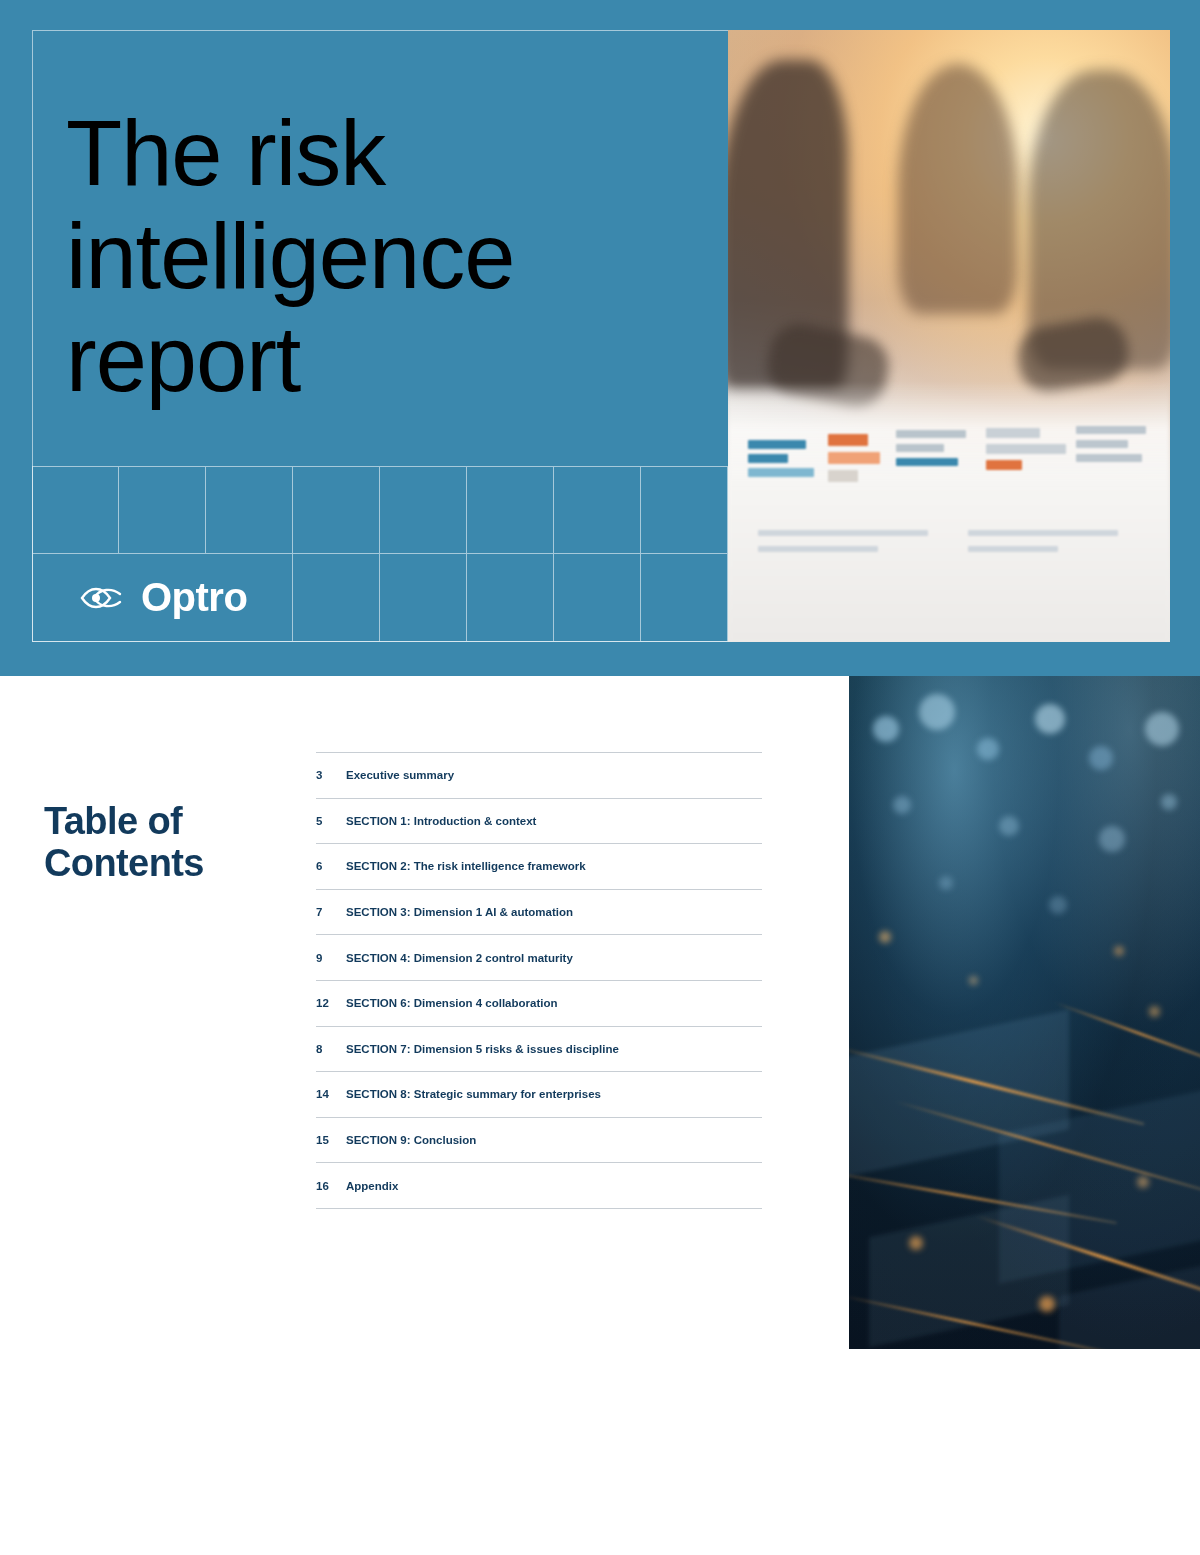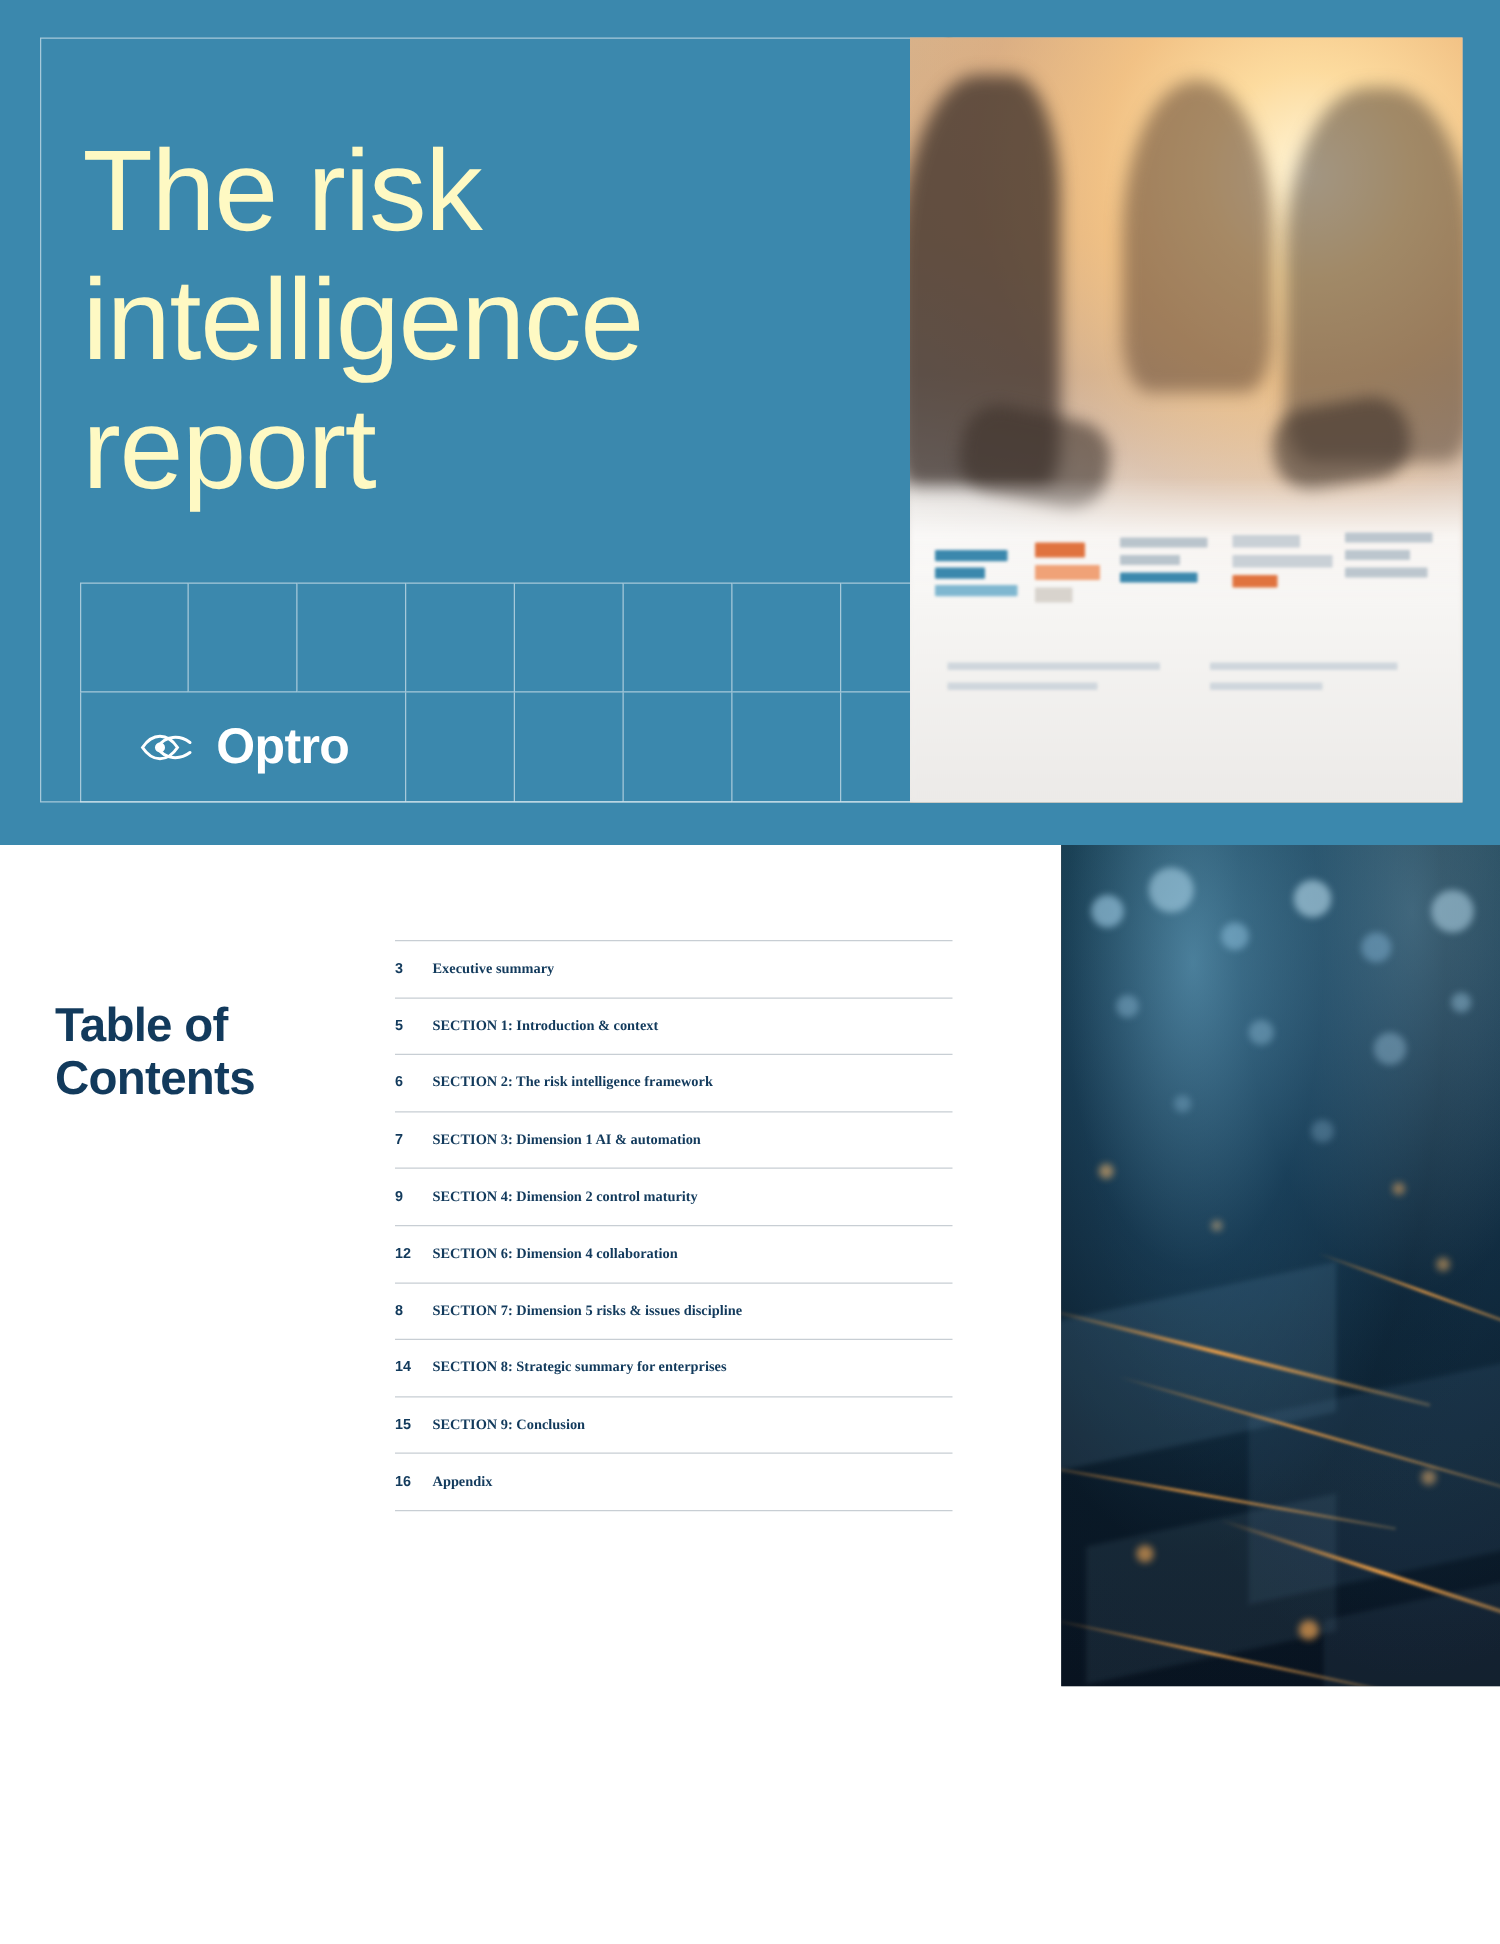--- a/index.html
+++ b/index.html
@@ -29,38 +29,37 @@
     right: 30px;
     bottom: 34px;
     border: 1px solid rgba(255,255,255,0.55);
     box-sizing: border-box;
   }
   .cover-title {
     position: absolute;
     left: 66px;
     top: 40px;
     width: 620px;
-    color: #fef9c3;
+    color: #000000;
     font-size: 92px;
     line-height: 1.12;
     font-weight: 400;
     letter-spacing: -1px;
     white-space: pre-line;
   }
   
   .cover-grid {
     position: absolute;
     left: 32px;
     top: 466px;
     width: 696px;
     height: 176px;
     display: grid;
     grid-template-columns: repeat(8, 1fr);
     grid-template-rows: 1fr 1fr;
-    margin-left: 32px;
   }
   .cover-grid .cell {
     border-right: 1px solid rgba(255,255,255,0.55);
     border-bottom: 1px solid rgba(255,255,255,0.55);
     box-sizing: border-box;
   }
   .cover-grid .cell.top {
     border-top: 1px solid rgba(255,255,255,0.55);
   }
   .cover-grid .cell.first {
@@ -174,21 +173,20 @@
   }
   .toc-page-num {
     width: 30px;
     flex: none;
     font-weight: 700;
     color: #123a5c;
   }
   .toc-label {
     font-weight: 700;
     color: #123a5c;
-    font-family: Liberation Serif, serif;
   }
 
   .toc-photo {
     position: absolute;
     left: 849px;
     top: 0;
     width: 351px;
     height: 673px;
     overflow: hidden;
     background: #0c1a26;

